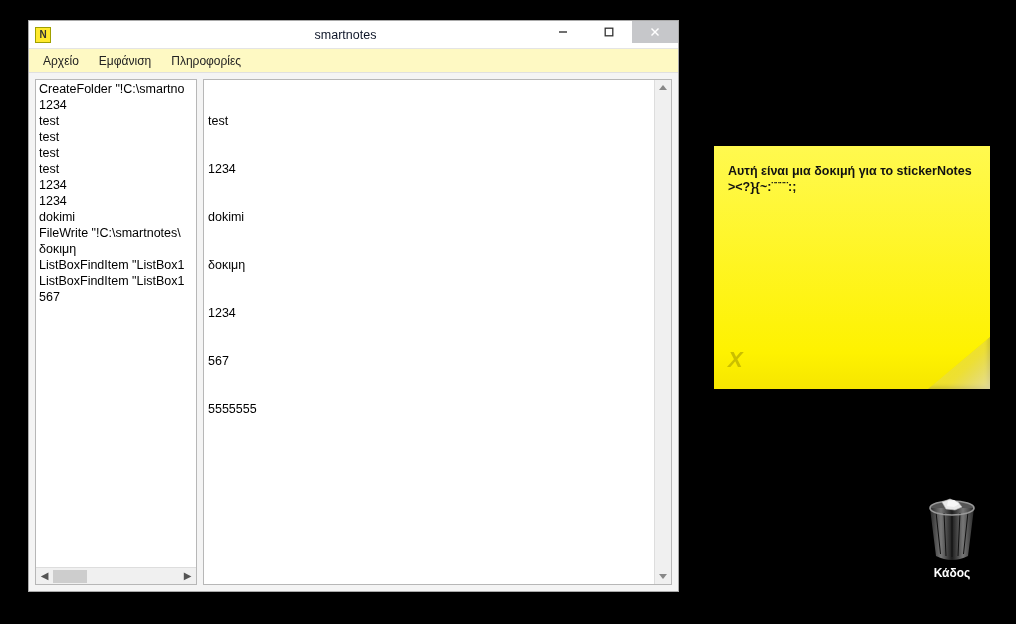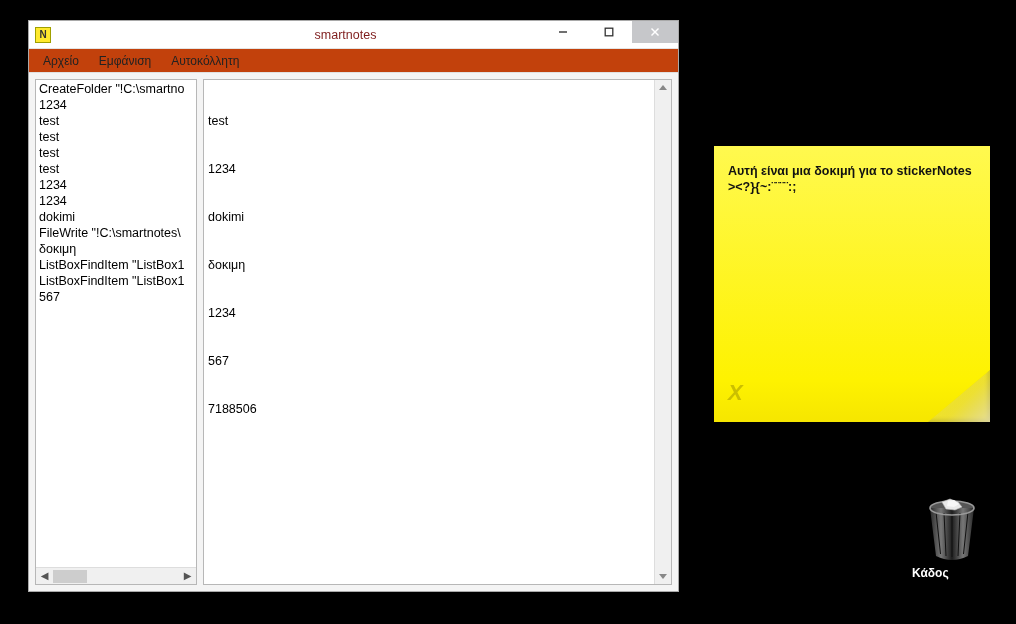--- a/index.html
+++ b/index.html
@@ -40,21 +40,21 @@
     font-size: 10px;
     font-weight: bold;
     color: #333;
     display:flex;align-items:center;justify-content:center;
   }
   .title-text {
     position: absolute;
     left: 0; right: 16px;
     text-align: center;
     font-size: 12.5px;
-    color: #7f1d1d;
+    color: #0f172a;
     pointer-events: none;
   }
   .win-controls {
     margin-left: auto;
     display: flex;
     height: 100%;
   }
   .win-btn {
     width: 46px;
     height: 22px;
@@ -67,21 +67,21 @@
     cursor: default;
   }
   .win-btn.close {
     background: #c6c7ca;
     color: #fff;
   }
   .win-btn svg { width: 10px; height: 10px; }
 
   .menubar {
     height: 24px;
-    background: #c2410c;
+    background: #fef9c3;
     display: flex;
     align-items: center;
     padding: 0 4px;
     font-size: 12px;
     color: #222;
     border-bottom: 1px solid #e0e0e0;
   }
   .menu-item { padding: 3px 10px; cursor: default; }
 
   .client {
@@ -163,21 +163,21 @@
   }
   .vscroll::before { top:5px; border-bottom:5px solid #888; }
   .vscroll::after  { bottom:5px; border-top:5px solid #888; }
 
   
   .sticky {
     position: absolute;
     left: 714px;
     top: 146px;
     width: 276px;
-    height: 276px;
+    height: 243px;
     background: linear-gradient(180deg,#fff94f 0%,#fef200 85%,#f6e600 100%);
     box-shadow: 3px 5px 10px rgba(0,0,0,.55);
     padding: 18px 14px 14px 14px;
     font-family: "Comic Sans MS","Segoe Script",cursive,sans-serif;
     font-size: 12.5px;
     font-weight: bold;
     color: #111;
   }
   .sticky .line { margin-bottom: 2px; white-space:nowrap; overflow:hidden; }
   .sticky-x {
@@ -204,21 +204,21 @@
     background:linear-gradient(315deg,rgba(255,255,255,.6),rgba(255,255,255,0) 60%);
     clip-path: polygon(100% 0,100% 100%,0 100%);
   }
 
   
   .trash {
     position:absolute;
     left: 912px;
     top: 498px;
     width: 80px;
-    text-align:left;
+    text-align:center;
     color:#fff;
   }
   .trash .can {
     width:56px;height:64px;
     margin:0 auto 4px;
     position:relative;
   }
   .trash .can svg { width:100%; height:100%; }
   .trash .label {
     font-size:12px;
@@ -250,21 +250,21 @@
             <line x1="1.5" y1="1.5" x2="8.5" y2="8.5" stroke="#fff" stroke-width="1.4"></line>
             <line x1="8.5" y1="1.5" x2="1.5" y2="8.5" stroke="#fff" stroke-width="1.4"></line>
           </svg>
       </div>
     </div>
   </div>
 
   <div class="menubar">
     <div class="menu-item">Αρχείο</div>
     <div class="menu-item">Εμφάνιση</div>
-    <div class="menu-item">Αυτοκόλλητη</div>
+    <div class="menu-item">Πληροφορίες</div>
   </div>
 
   <div class="client">
 
     <div class="listbox">
       <div class="items">
         <div>CreateFolder "!C:\smartno</div>
         <div>1234</div>
         <div>test</div>
         <div>test</div>
@@ -289,21 +289,21 @@
     </div>
 
     <div class="textarea">
       <div class="content">
         <div>test</div>
         <div>1234</div>
         <div>dokimi</div>
         <div>δοκιμη</div>
         <div>1234</div>
         <div>567</div>
-        <div>7188506</div>
+        <div>5555555</div>
       </div>
       <div class="vscroll"></div>
     </div>
 
   </div>
 </div>
 
 <div class="sticky">
   <div class="line">Αυτή είναι μια δοκιμή για το stickerNotes</div>
   <div class="line">&gt;&lt;?}{~:¨¨¨¨:;</div>

